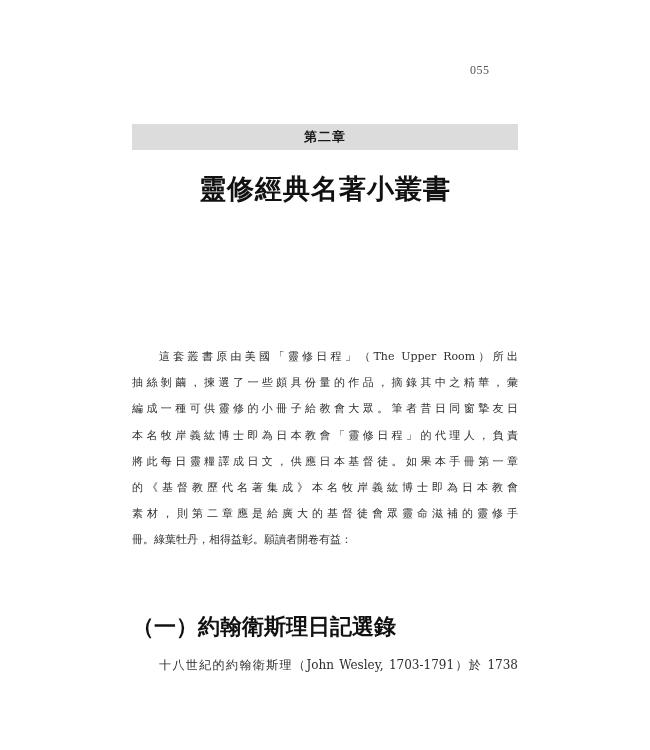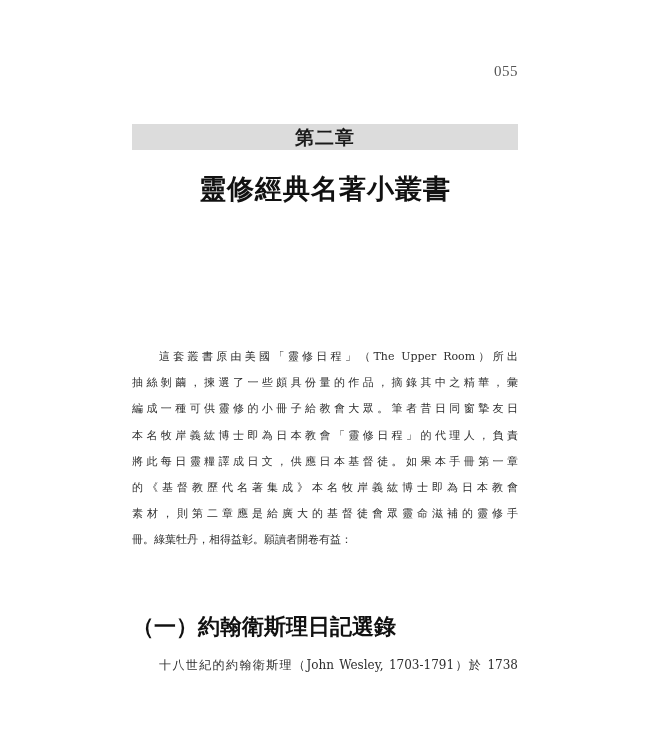--- a/index.html
+++ b/index.html
@@ -13,41 +13,41 @@
       position: relative;
       overflow: hidden;
       font-family: "DejaVu Serif", "Liberation Serif", serif;
       color: #2a2a2a;
     }
     .page-number {
       position: absolute;
       top: 63px;
       left: 470px;
       width: 48px;
-      text-align: right;
+      text-align: left;
       font-family: "Liberation Serif", "DejaVu Serif", serif;
-      font-size: 15px;
+      font-size: 12px;
       color: #555555;
       letter-spacing: 0.5px;
     }
     .chapter-bar {
       position: absolute;
       left: 132px;
       top: 124px;
       width: 386px;
       height: 26px;
       background: #dcdcdc;
       display: flex;
       align-items: center;
       justify-content: center;
     }
     .chapter-label {
       font-family: "DejaVu Sans", "Liberation Sans", sans-serif;
       font-weight: bold;
-      font-size: 19px;
+      font-size: 13px;
       color: #1a1a1a;
       letter-spacing: 1px;
       line-height: 26px;
     }
     .chapter-title {
       position: absolute;
       left: 132px;
       top: 172px;
       width: 386px;
       text-align: center;

